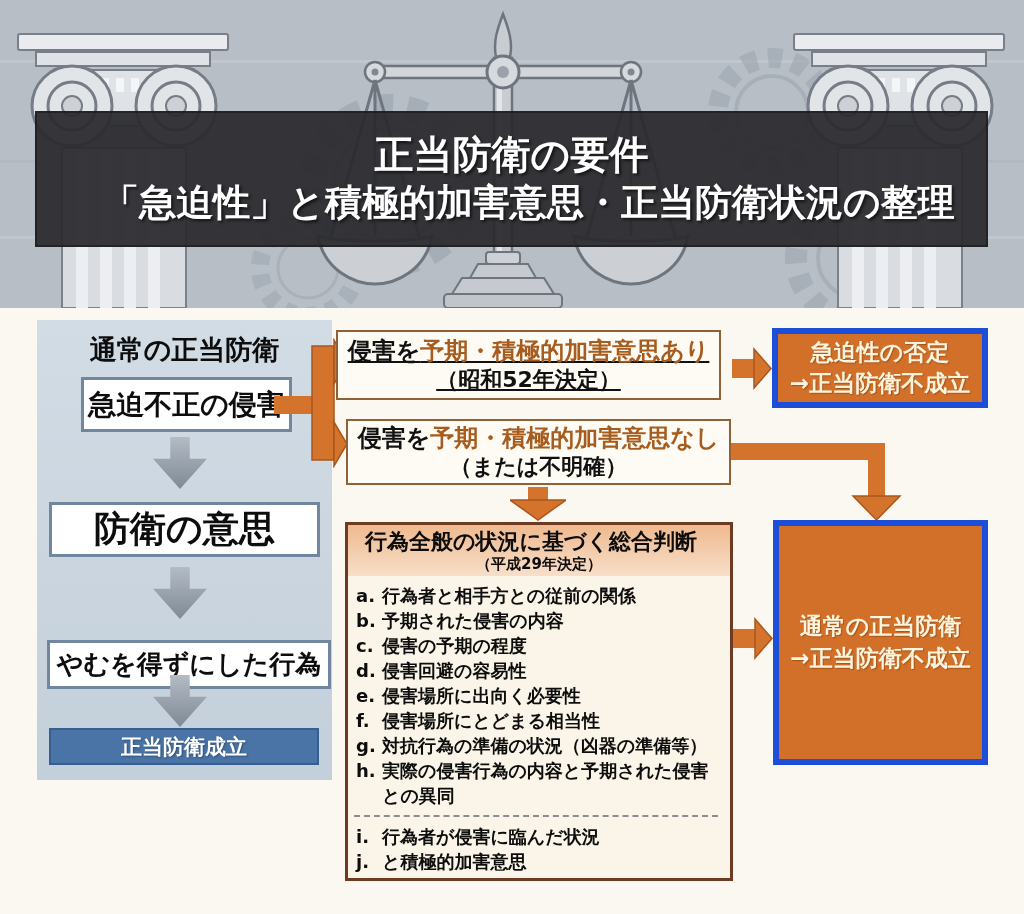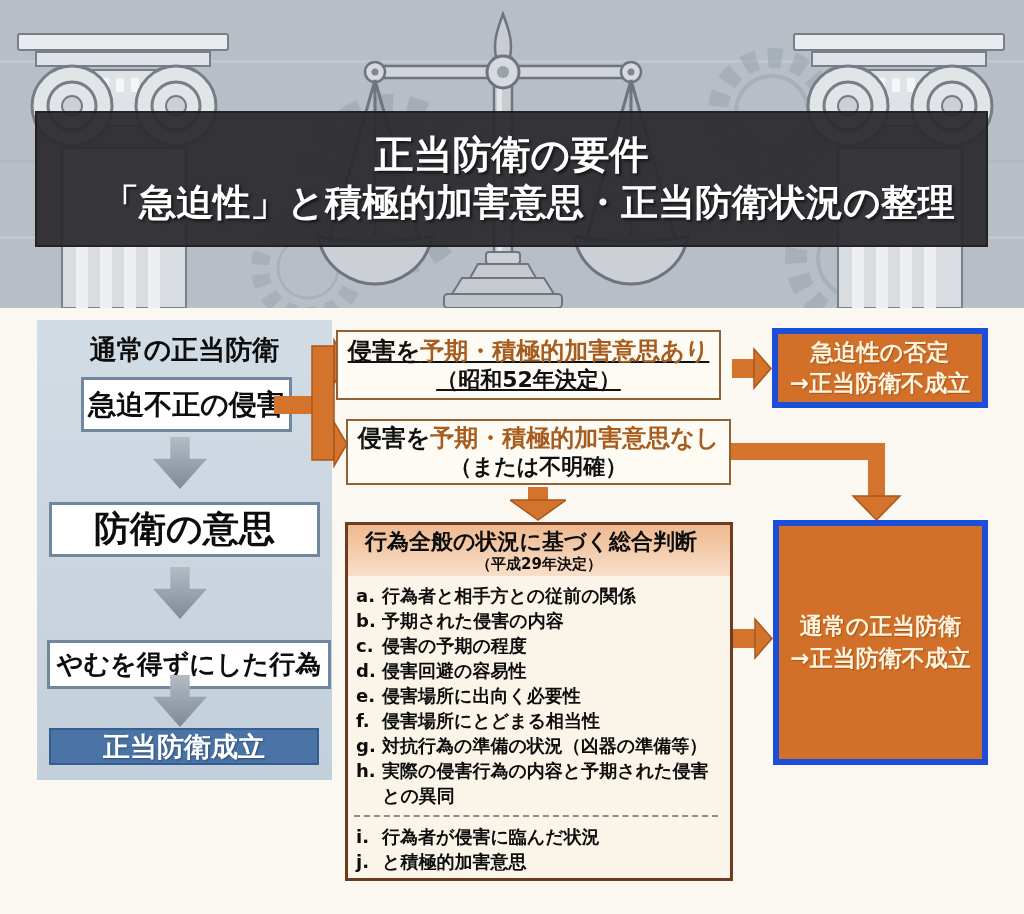--- a/index.html
+++ b/index.html
@@ -32,21 +32,21 @@
     display:flex;align-items:center;justify-content:center;text-align:center;
     color:#0d0d0d;box-sizing:border-box;
   }
   #pbox1{left:44px;top:57px;width:211px;height:55px;font-size:28px;}
   #pbox2{left:12px;top:182px;width:271px;height:55px;font-size:36px;}
   #pbox3{left:10px;top:300px;width:284px;height:49px;font-size:26px;margin-top:20px;}
   #pbox4{
     position:absolute;left:12px;top:408px;width:270px;height:37px;
     background:#4a74a6;border:2px solid #365e92;box-sizing:border-box;
     display:flex;align-items:center;justify-content:center;
-    color:#fff;font-size:27px;text-shadow:1px 1px 2px rgba(20,40,70,.5);
+    color:#fff;font-size:21px;text-shadow:1px 1px 2px rgba(20,40,70,.5);
   }
   .garrow{
     position:absolute;left:116px;width:54px;height:52px;
     background:linear-gradient(#b3bbc4,#7e8a96);
     clip-path:polygon(32% 0,68% 0,68% 42%,100% 42%,50% 100%,0 42%,32% 42%);
   }
   #garrow1{top:117px;} #garrow2{top:247px;} #garrow3{top:355px;}
   
   .mbox{
     position:absolute;background:#fdfbf3;border:2px solid #8f6134;box-sizing:border-box;

